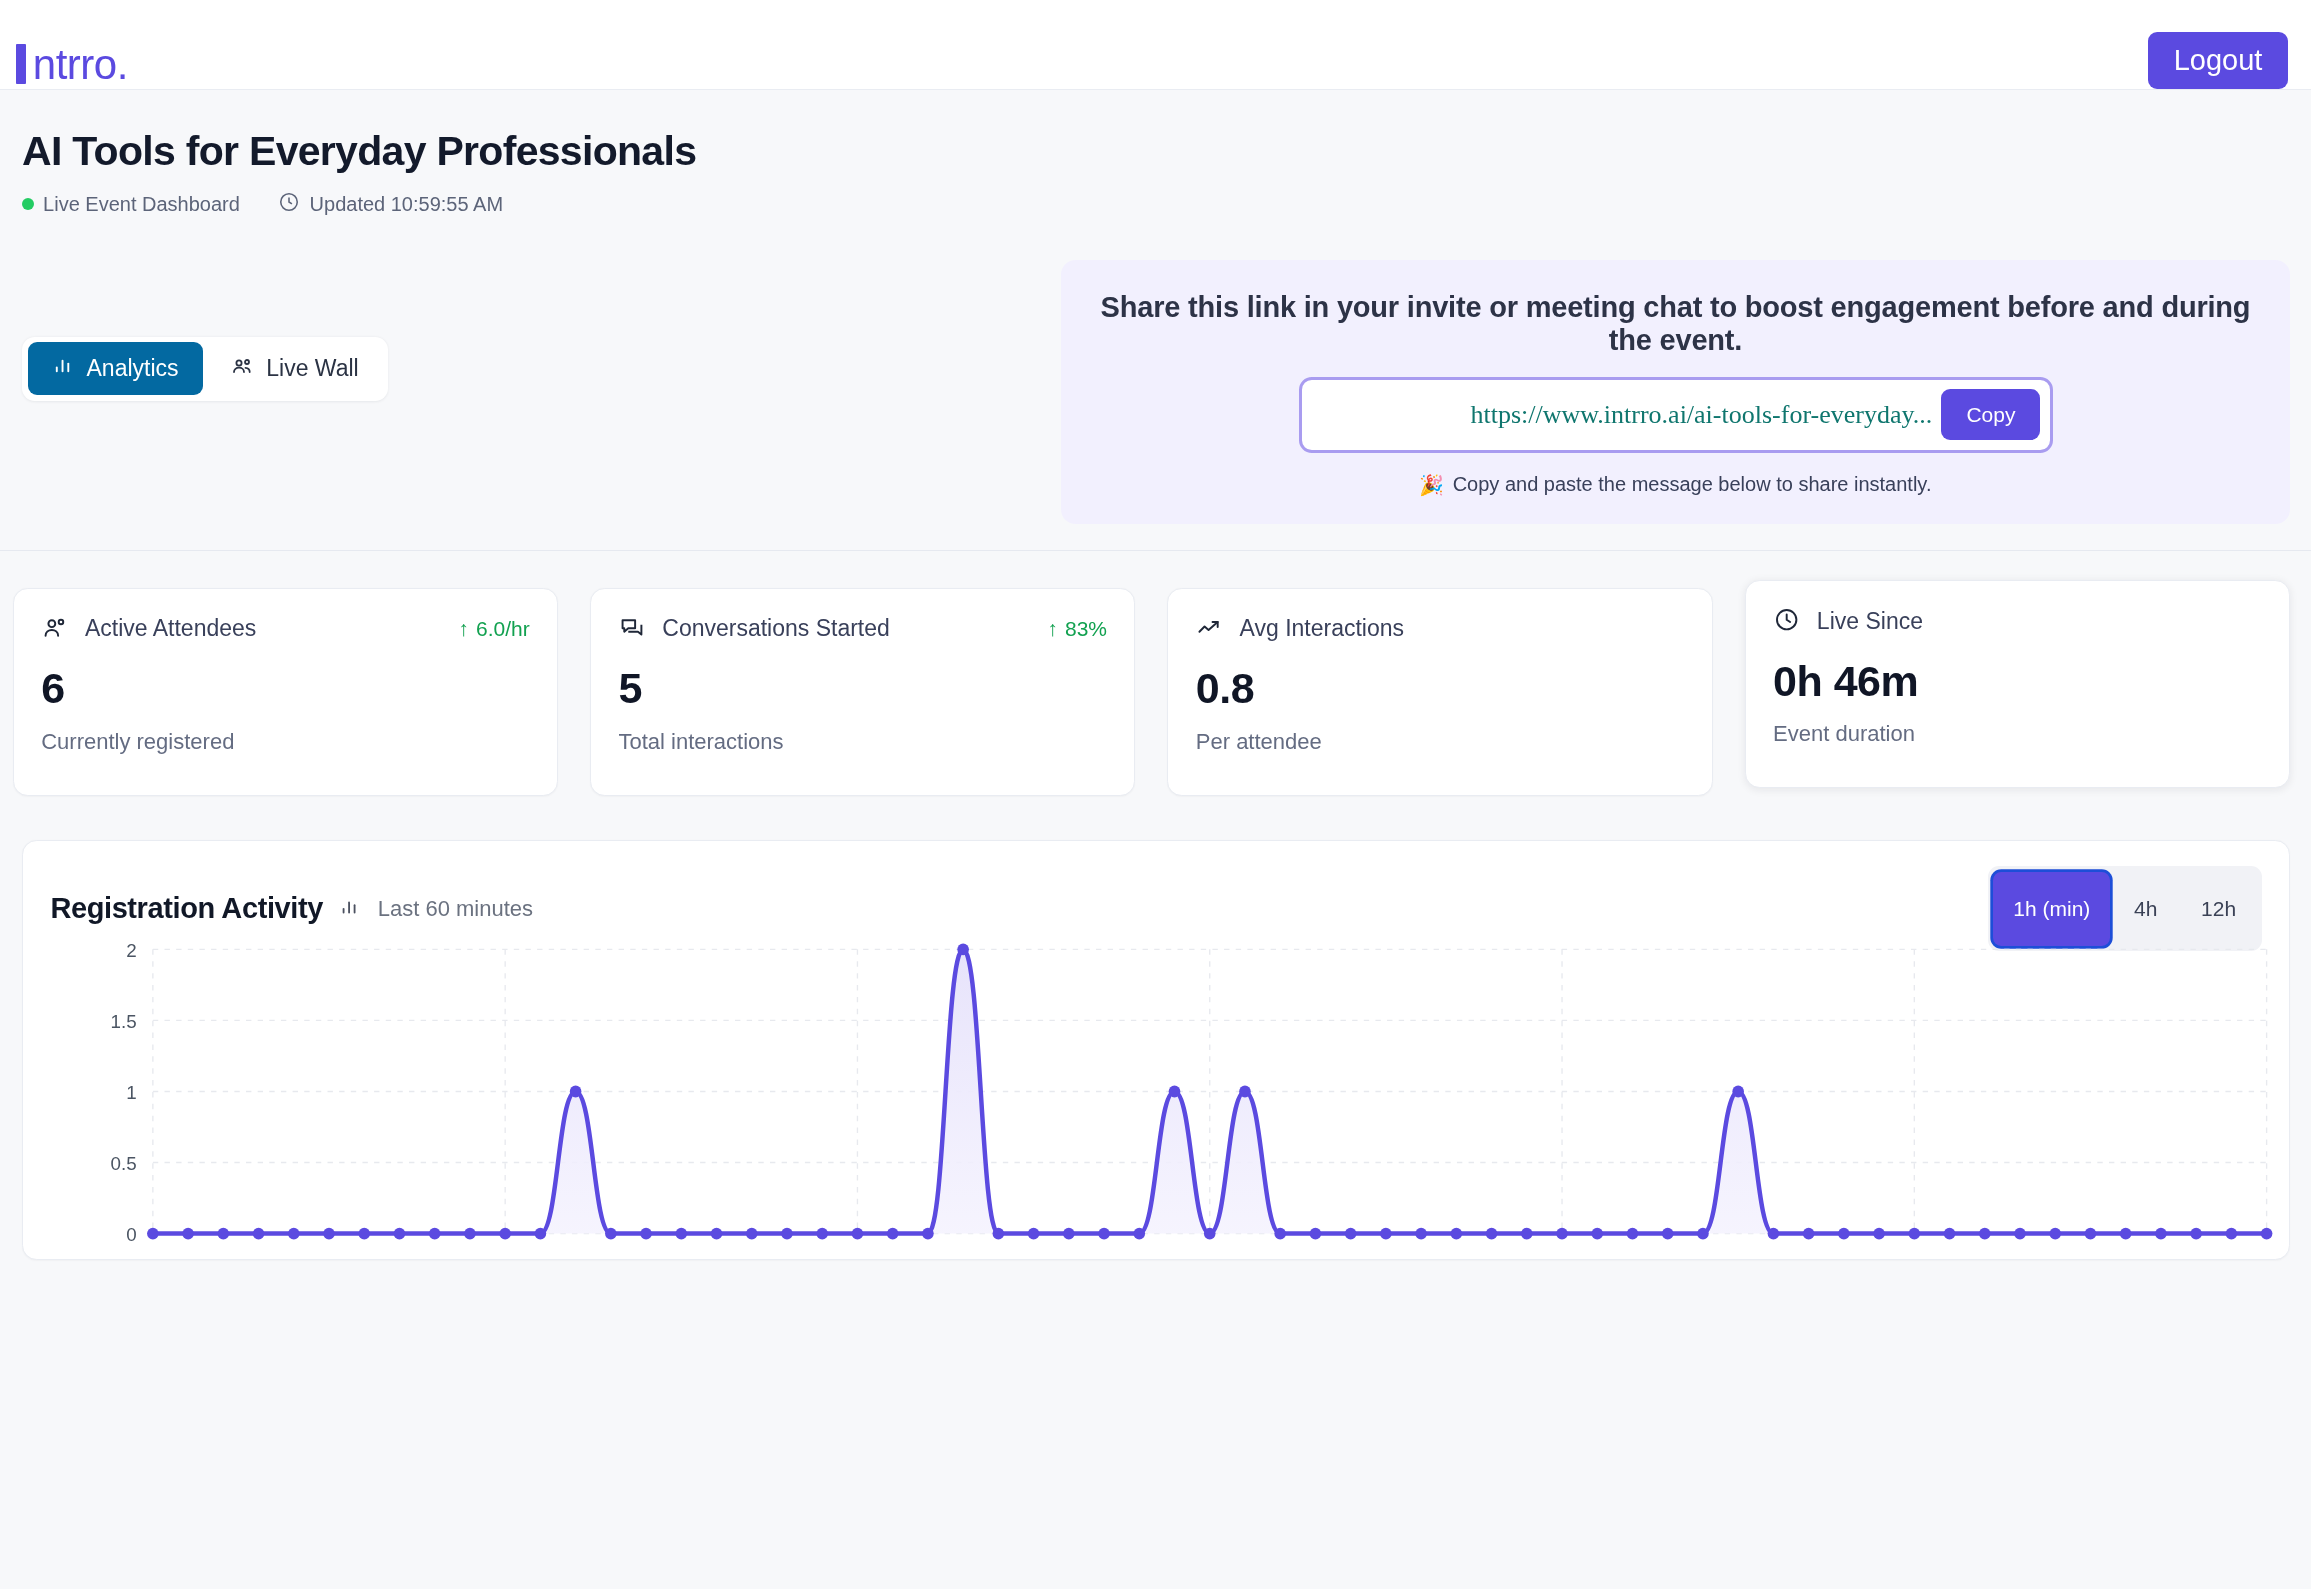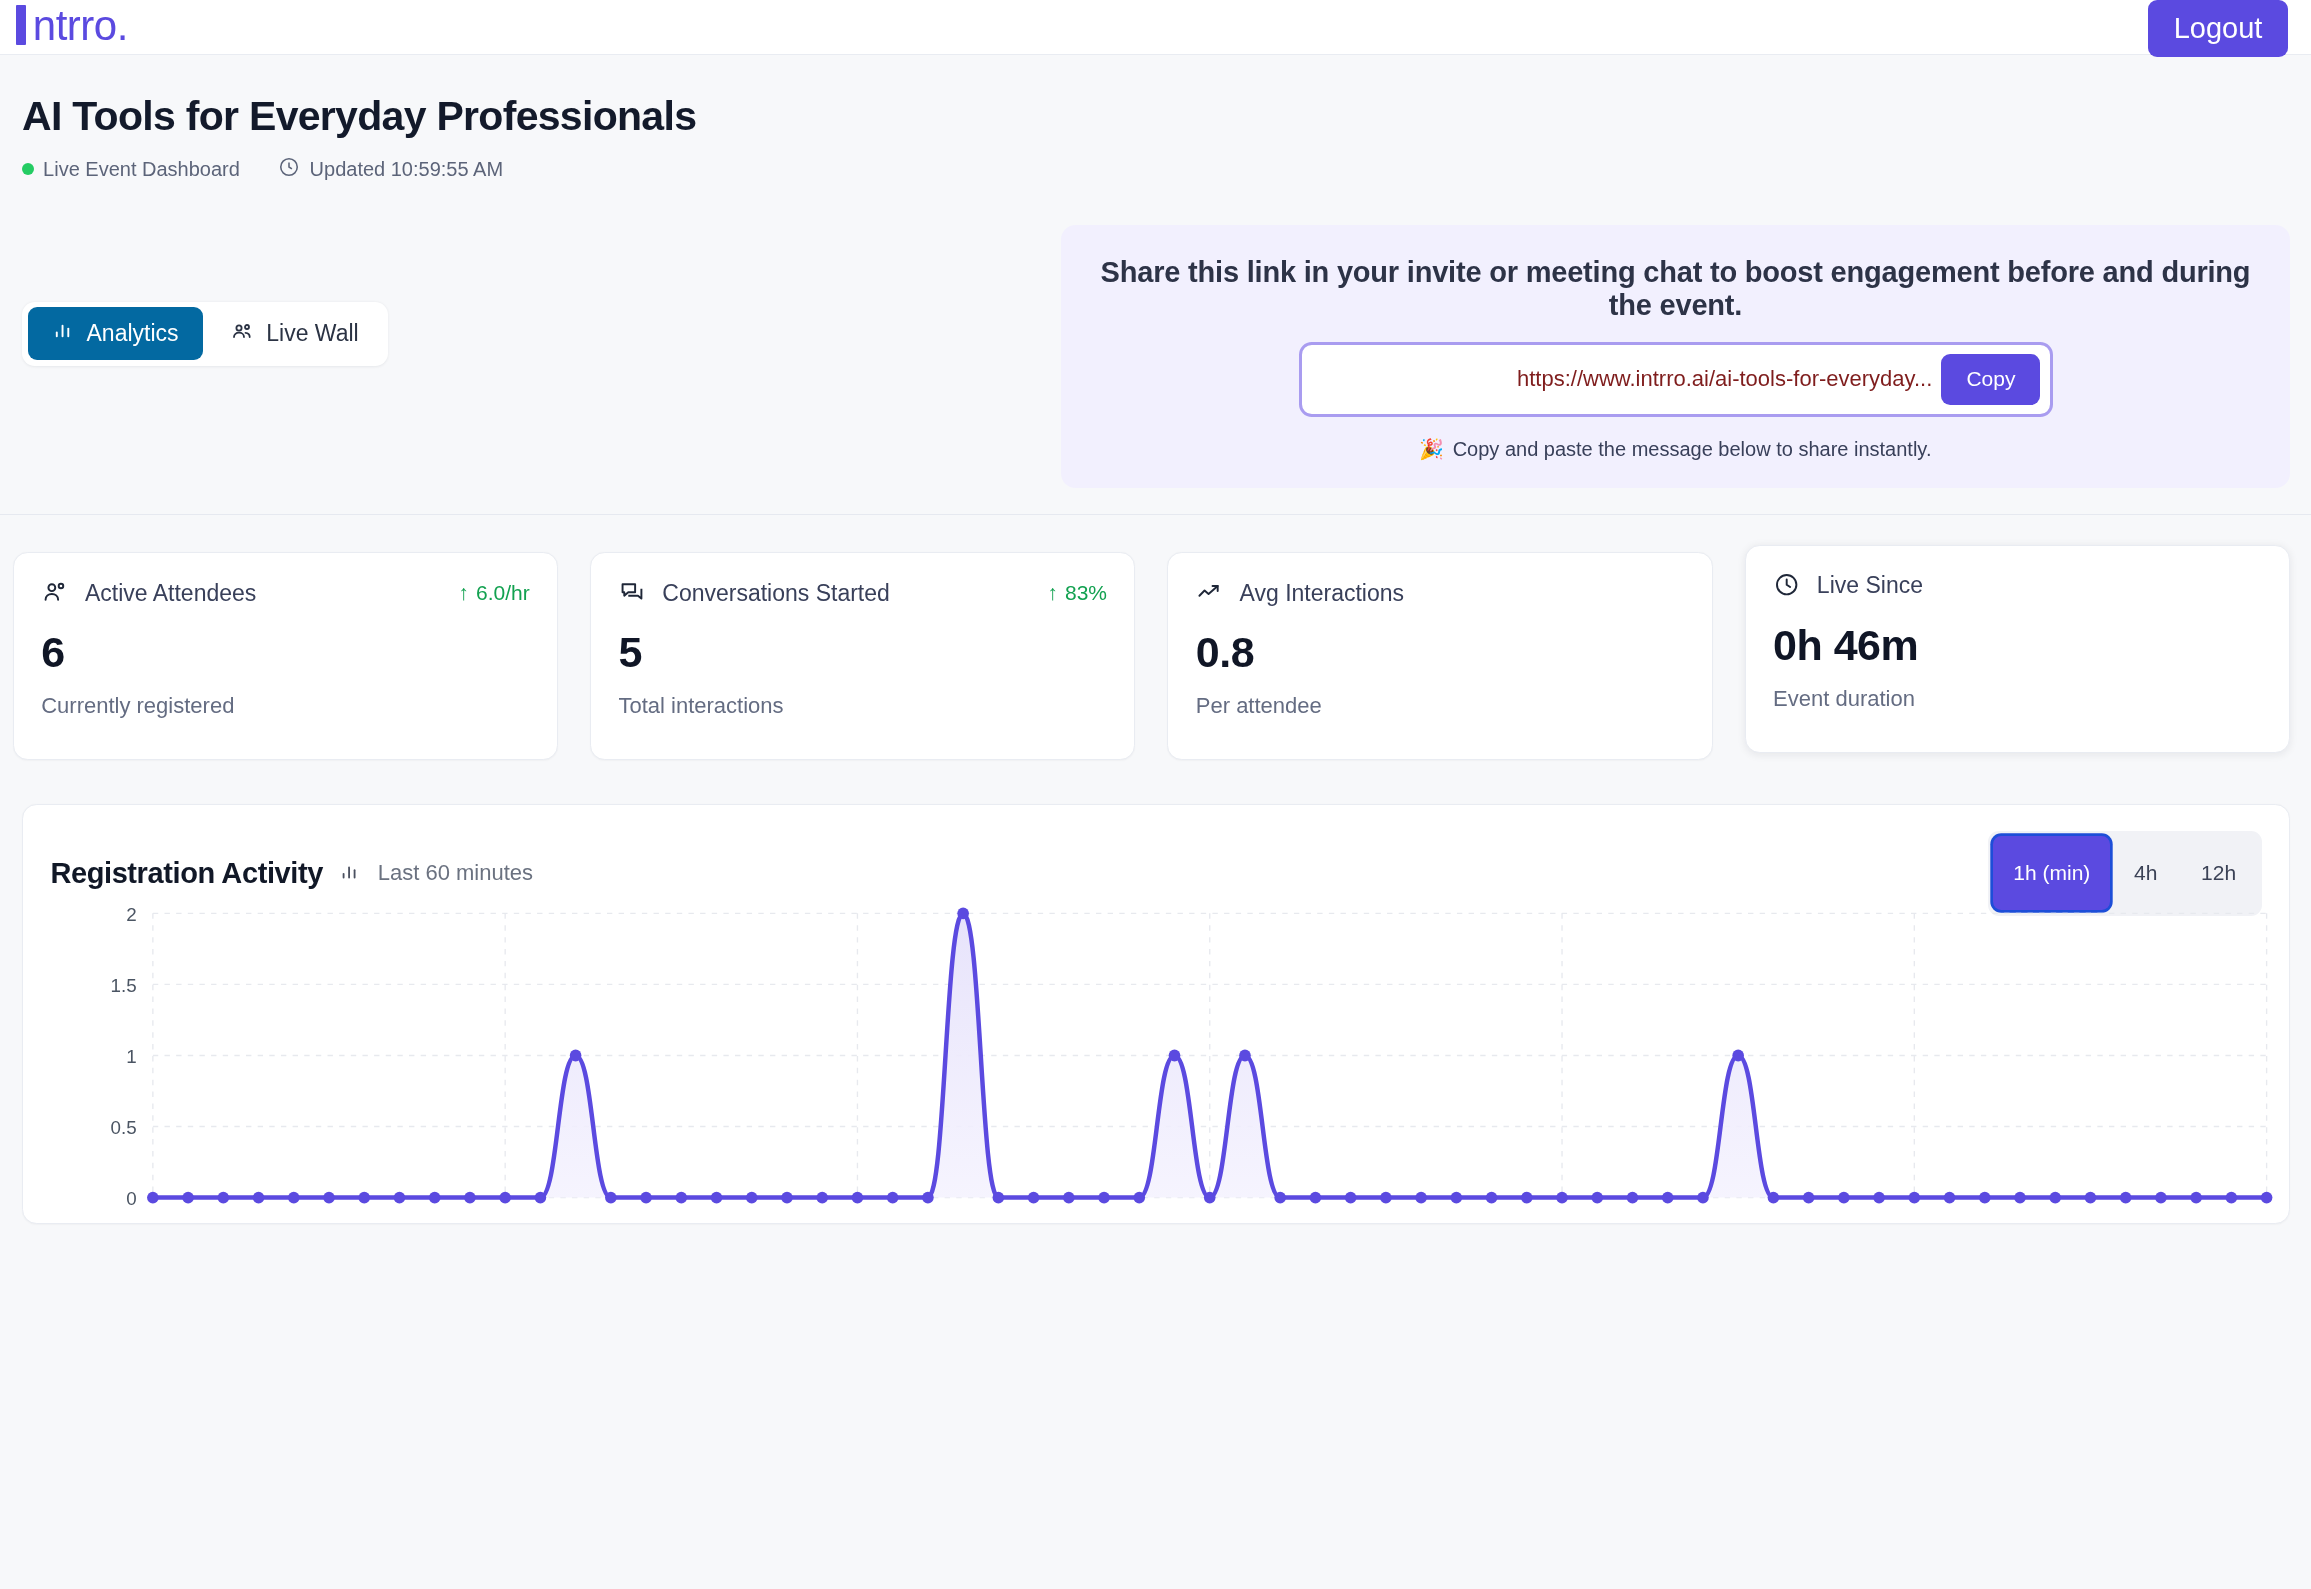--- a/index.html
+++ b/index.html
@@ -5,25 +5,25 @@
   * { box-sizing: border-box; margin: 0; padding: 0; }
   html, body {
     width: 2312px; height: 1590px;
     background: #f7f8fa;
     font-family: "Liberation Sans", sans-serif;
     overflow: hidden;
   }
 
   
   .topbar {
-    height: 55px;
+    height: 90px;
     background: #ffffff;
     border-bottom: 0.9px solid #e9ecf2;
     display: flex;
-    align-items: flex-start;
+    align-items: flex-end;
     justify-content: space-between;
     padding: 0 24px 0 16.4px;
   }
   .logo {
     font-size: 42px;
     letter-spacing: -0.5px;
     color: #2a2640;
     display: flex;
     align-items: baseline;
     font-weight: 400;
@@ -131,25 +131,25 @@
     border-radius: 12.8px;
     padding: 9.1px;
     display: flex;
     align-items: center;
     justify-content: space-between;
   }
   .share-url {
     flex: 1;
     border: none;
     outline: none;
-    font-size: 22px;
-    color: #7f1d1d;
+    font-size: 26px;
+    color: #0f766e;
     padding: 11px 9.1px 11px 12.8px;
     background: transparent;
-    font-family: Liberation Sans, sans-serif;
+    font-family: Liberation Serif, serif;
     text-align: right;
   }
   .copy-btn {
     background: #5b4ae0;
     color: #fff;
     border: none;
     border-radius: 9.1px;
     font-size: 21px;
     padding: 13.7px 25px;
     cursor: pointer;

